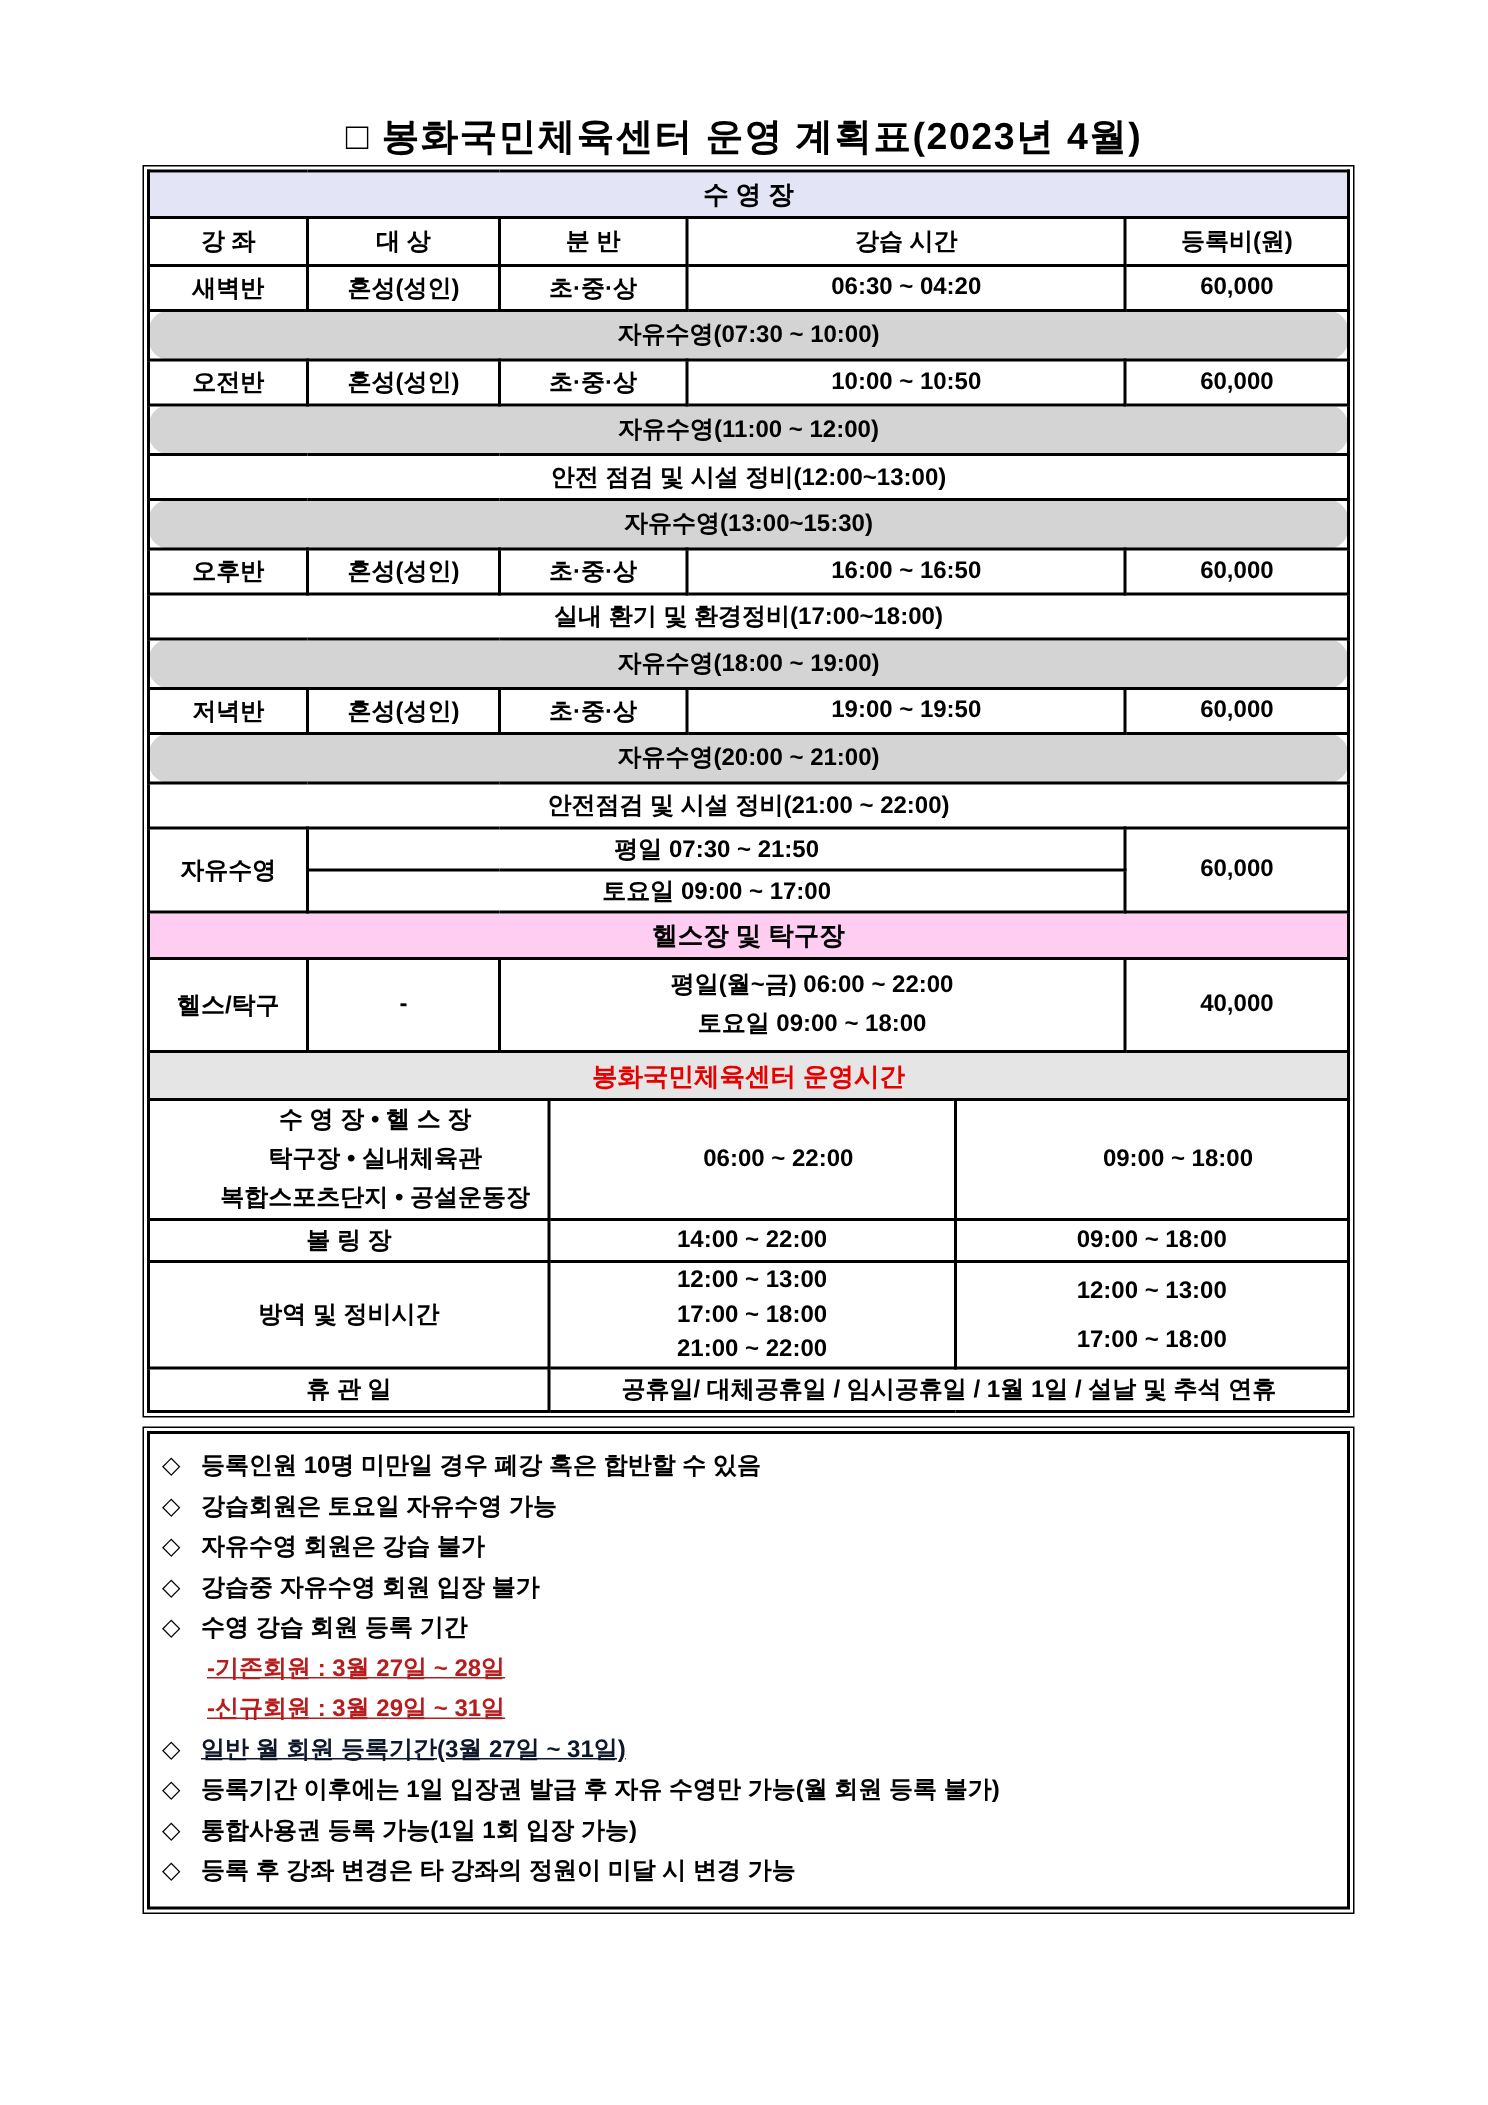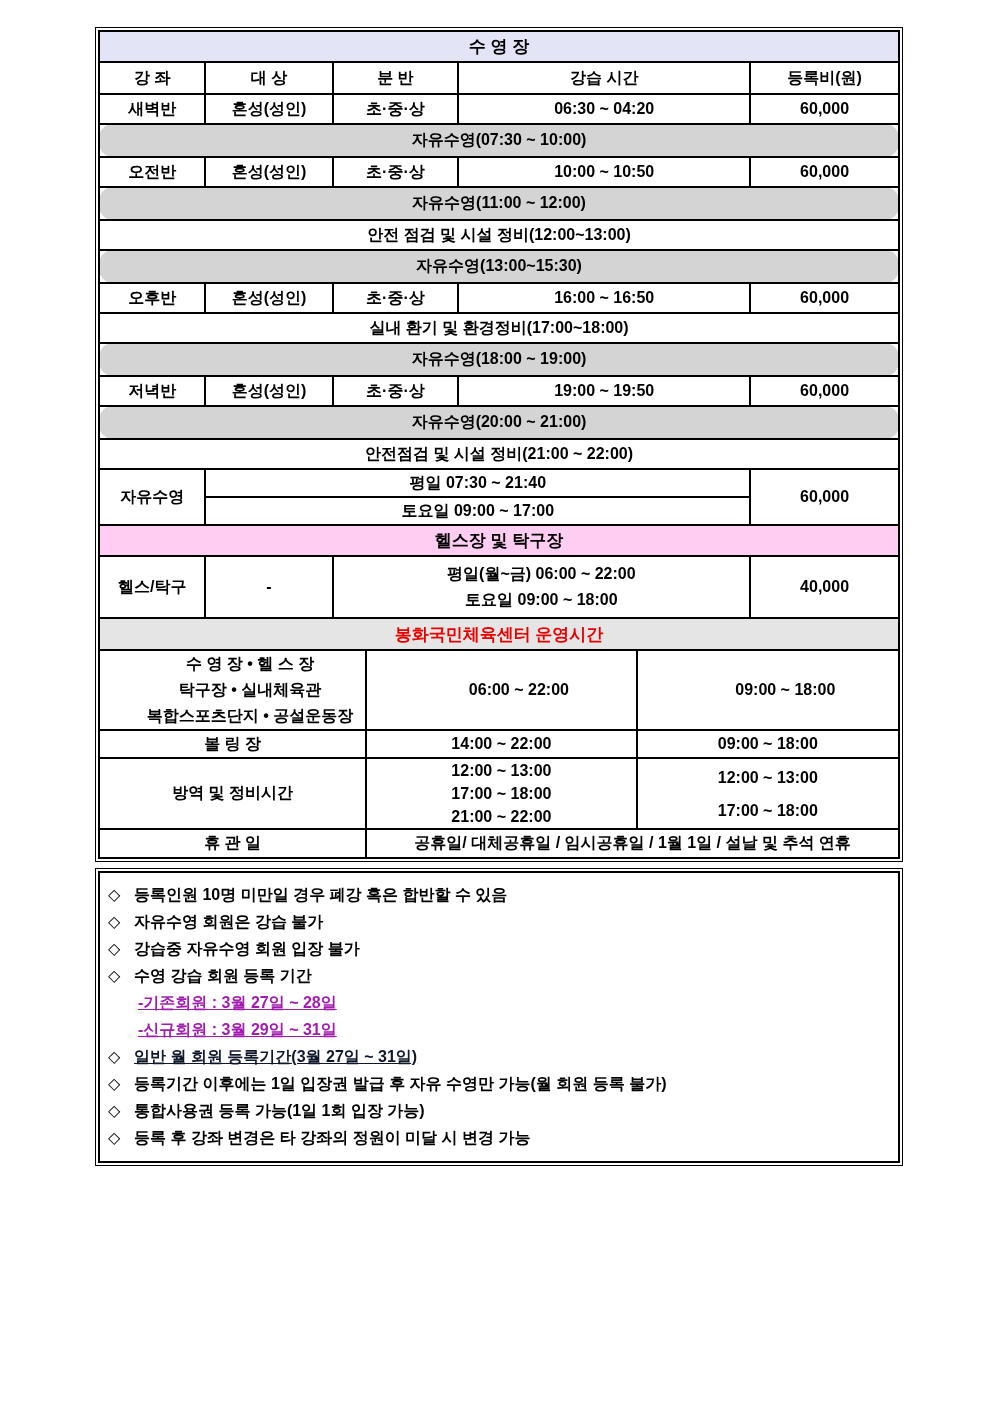--- a/index.html
+++ b/index.html
@@ -19,21 +19,21 @@
     margin: 0;
     padding-top: 74px;
     text-align: center;
     font-size: 25px;
     font-weight: bold;
     color: #000000;
     letter-spacing: 1px;
   }
   .doc {
     width: 808px;
-    margin: 27px 0 0 95px;
+    margin: 3px 0 0 95px;
   }
   
   .outer {
     border: 1px solid #000000;
     padding: 2px;
     background: #ffffff;
   }
   table.tbl {
     width: 100%;
     border-collapse: collapse;
@@ -79,28 +79,29 @@
   }
   .note {
     font-size: 16px;
     font-weight: bold;
     color: #000000;
     line-height: 27px;
     white-space: nowrap;
   }
   .note .marker { display: inline-block; width: 26px; }
   .note.indent { padding-left: 30px; }
-  .red-u  { color: #a21caf; text-decoration: underline; text-align: center; }
+  .red-u  { color: #b91c1c; text-decoration: underline; text-align: center; }
   .blue-u { color: #0f172a; text-decoration: underline; }
 </style>
 </head>
 <body>
 
 <div class="page">
 
+  <h1 class="page-title">□ 봉화국민체육센터 운영 계획표(2023년 4월)</h1>
 
   <div class="doc">
 
     <div class="outer">
 
       <table class="tbl">
         <colgroup>
           <col style="width:13.3%">
             <col style="width:15.9%">
             <col style="width:15.7%">
@@ -174,21 +175,21 @@
 
           <tr class="r-band">
             <td colspan="5" class="bg-gray txt-red">자유수영(20:00 ~ 21:00)</td>
           </tr>
           <tr class="r-info">
             <td colspan="5" class="txt-blue">안전점검 및 시설 정비(21:00 ~ 22:00)</td>
           </tr>
 
           <tr class="r-fs">
             <td rowspan="2">자유수영</td>
-            <td colspan="3">평일 07:30 ~ 21:40</td>
+            <td colspan="3">평일 07:30 ~ 21:50</td>
             <td rowspan="2">60,000</td>
           </tr>
           <tr class="r-fs">
             <td colspan="3">토요일 09:00 ~ 17:00</td>
           </tr>
 
           <tr>
             <td colspan="5" class="bg-pink">헬스장 및 탁구장</td>
           </tr>
           <tr class="r-gym">
@@ -252,20 +253,23 @@
       </table>
 
     </div>
 
     <div class="outer notes-outer">
       <div class="notes-inner">
         <div class="note">
           <span class="marker">◇</span><span>등록인원 10명 미만일 경우 폐강 혹은 합반할 수 있음</span>
         </div>
         <div class="note">
+          <span class="marker">◇</span><span>강습회원은 토요일 자유수영 가능</span>
+        </div>
+        <div class="note">
           <span class="marker">◇</span><span>자유수영 회원은 강습 불가</span>
         </div>
         <div class="note">
           <span class="marker">◇</span><span>강습중 자유수영 회원 입장 불가</span>
         </div>
         <div class="note">
           <span class="marker">◇</span><span>수영 강습 회원 등록 기간</span>
         </div>
         <div class="note indent">
           <span class="red-u">-기존회원 : 3월 27일 ~ 28일</span>

